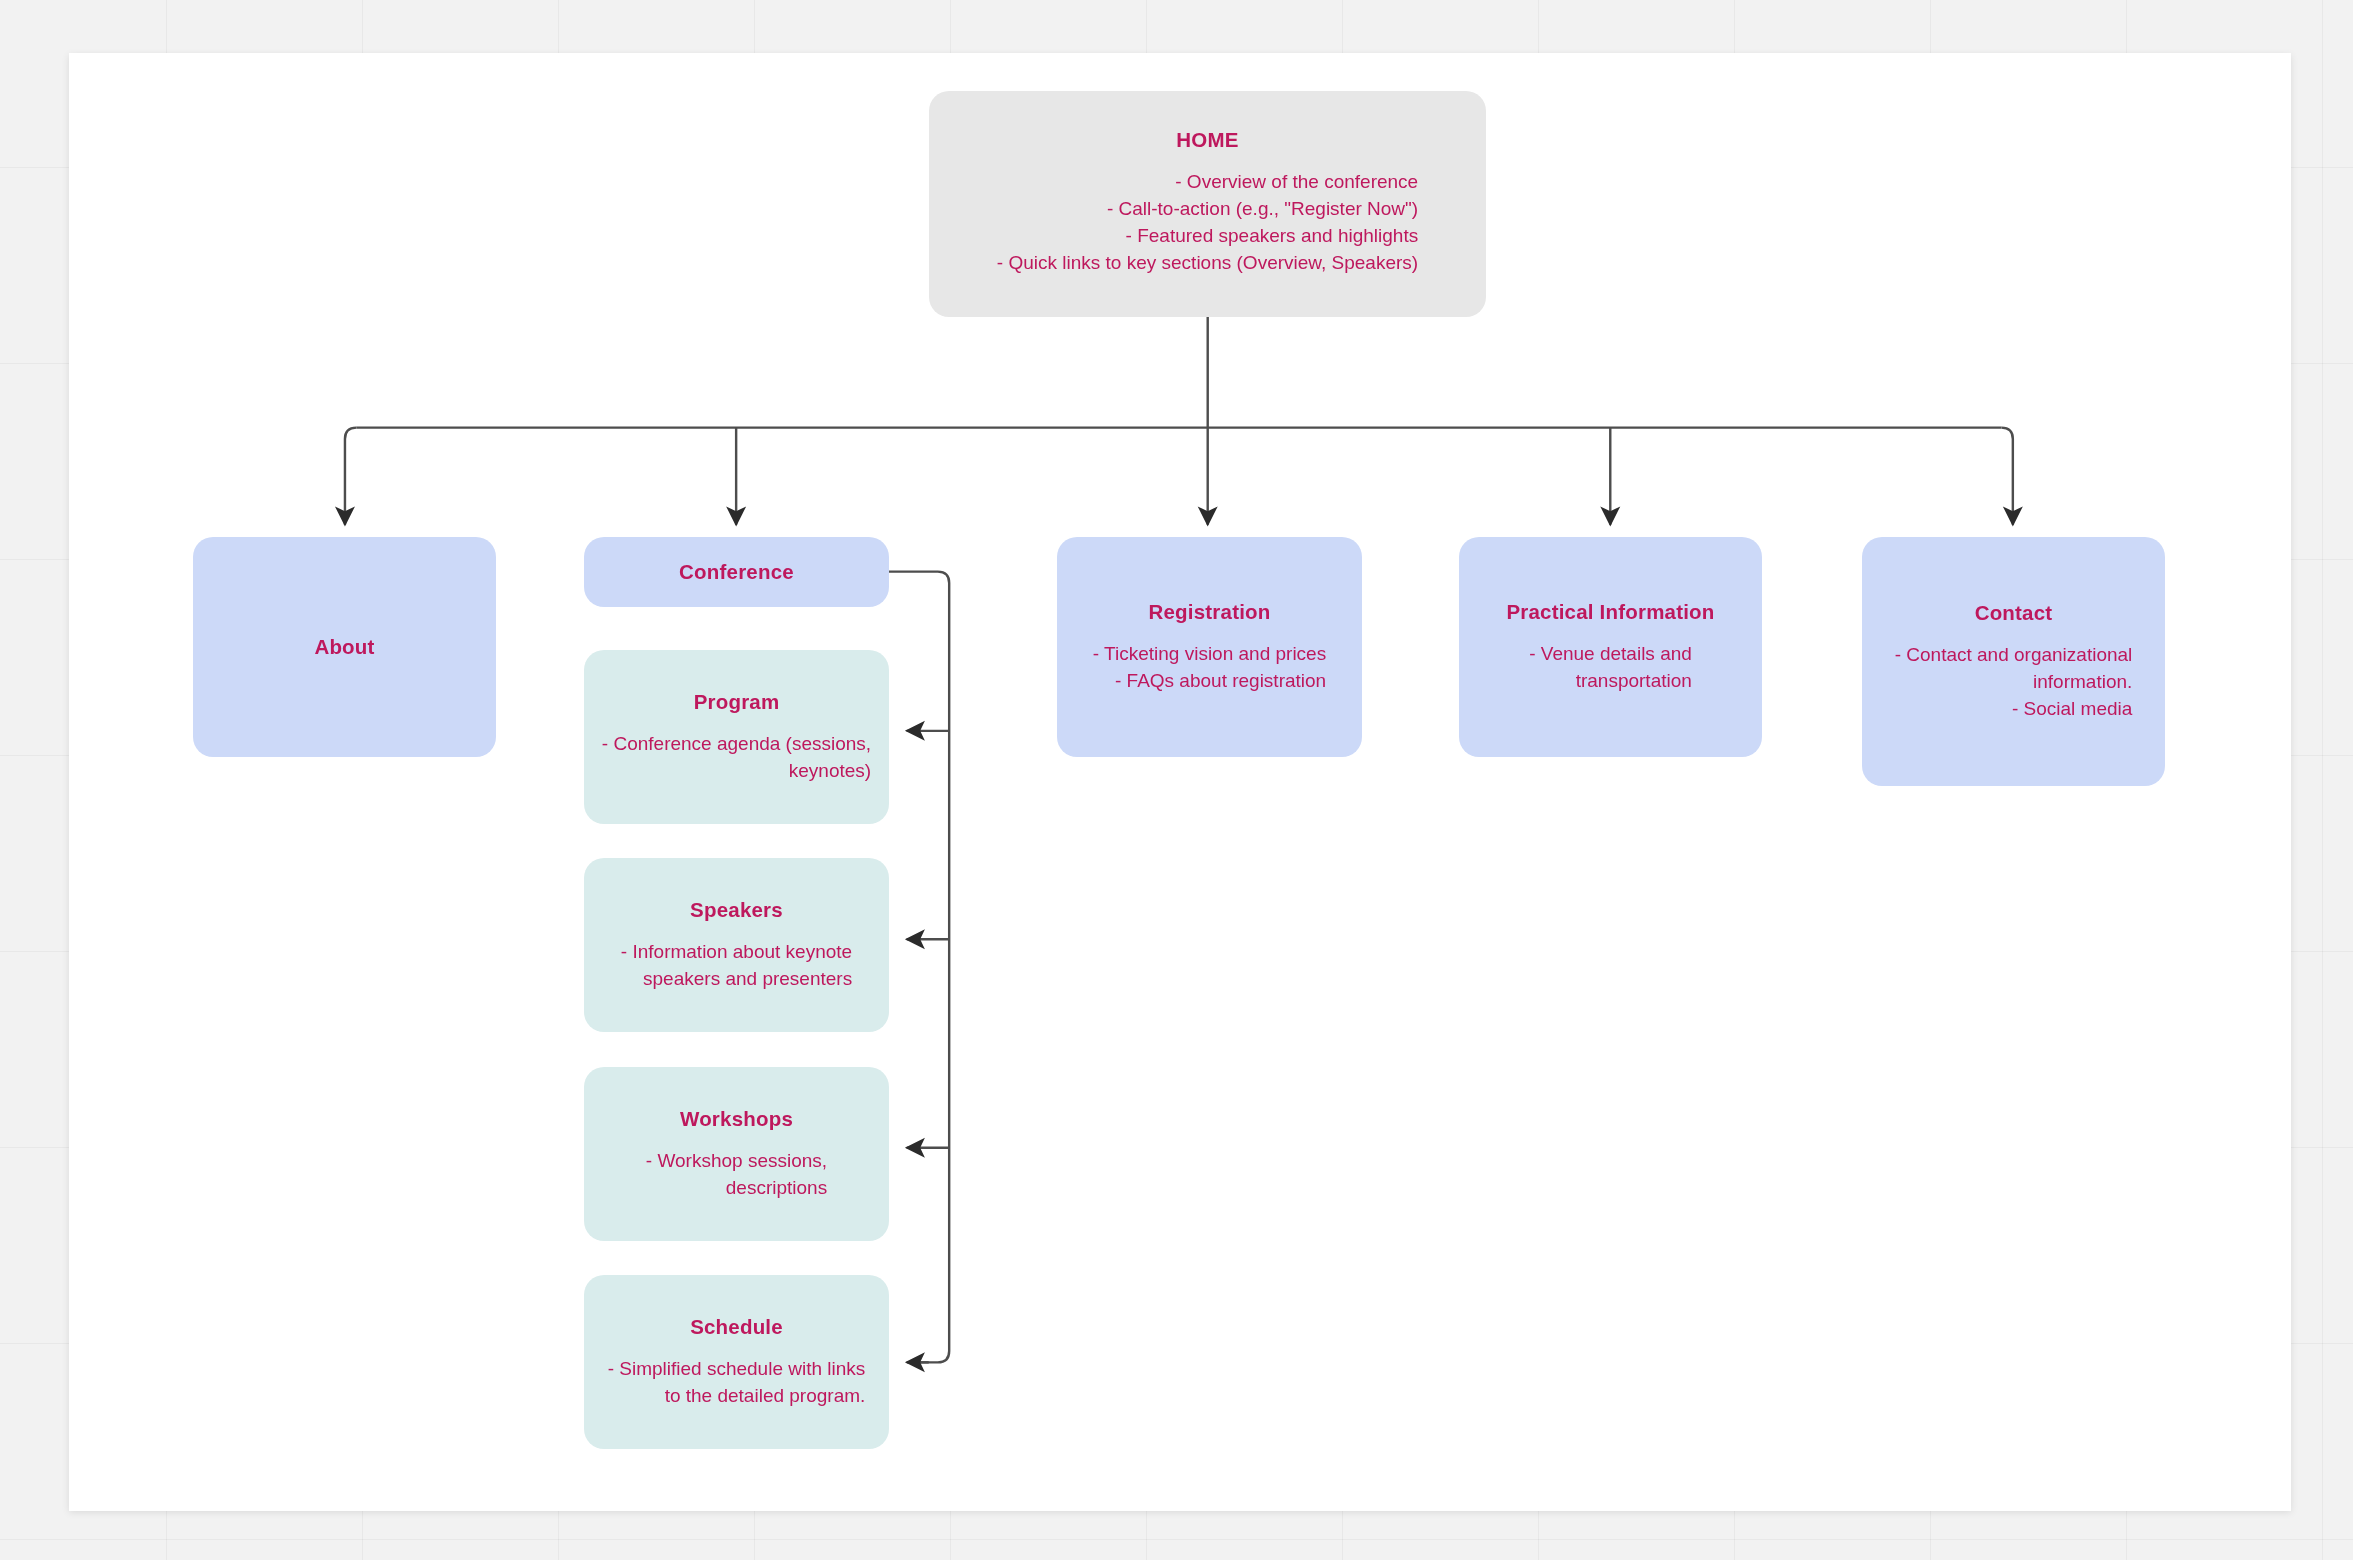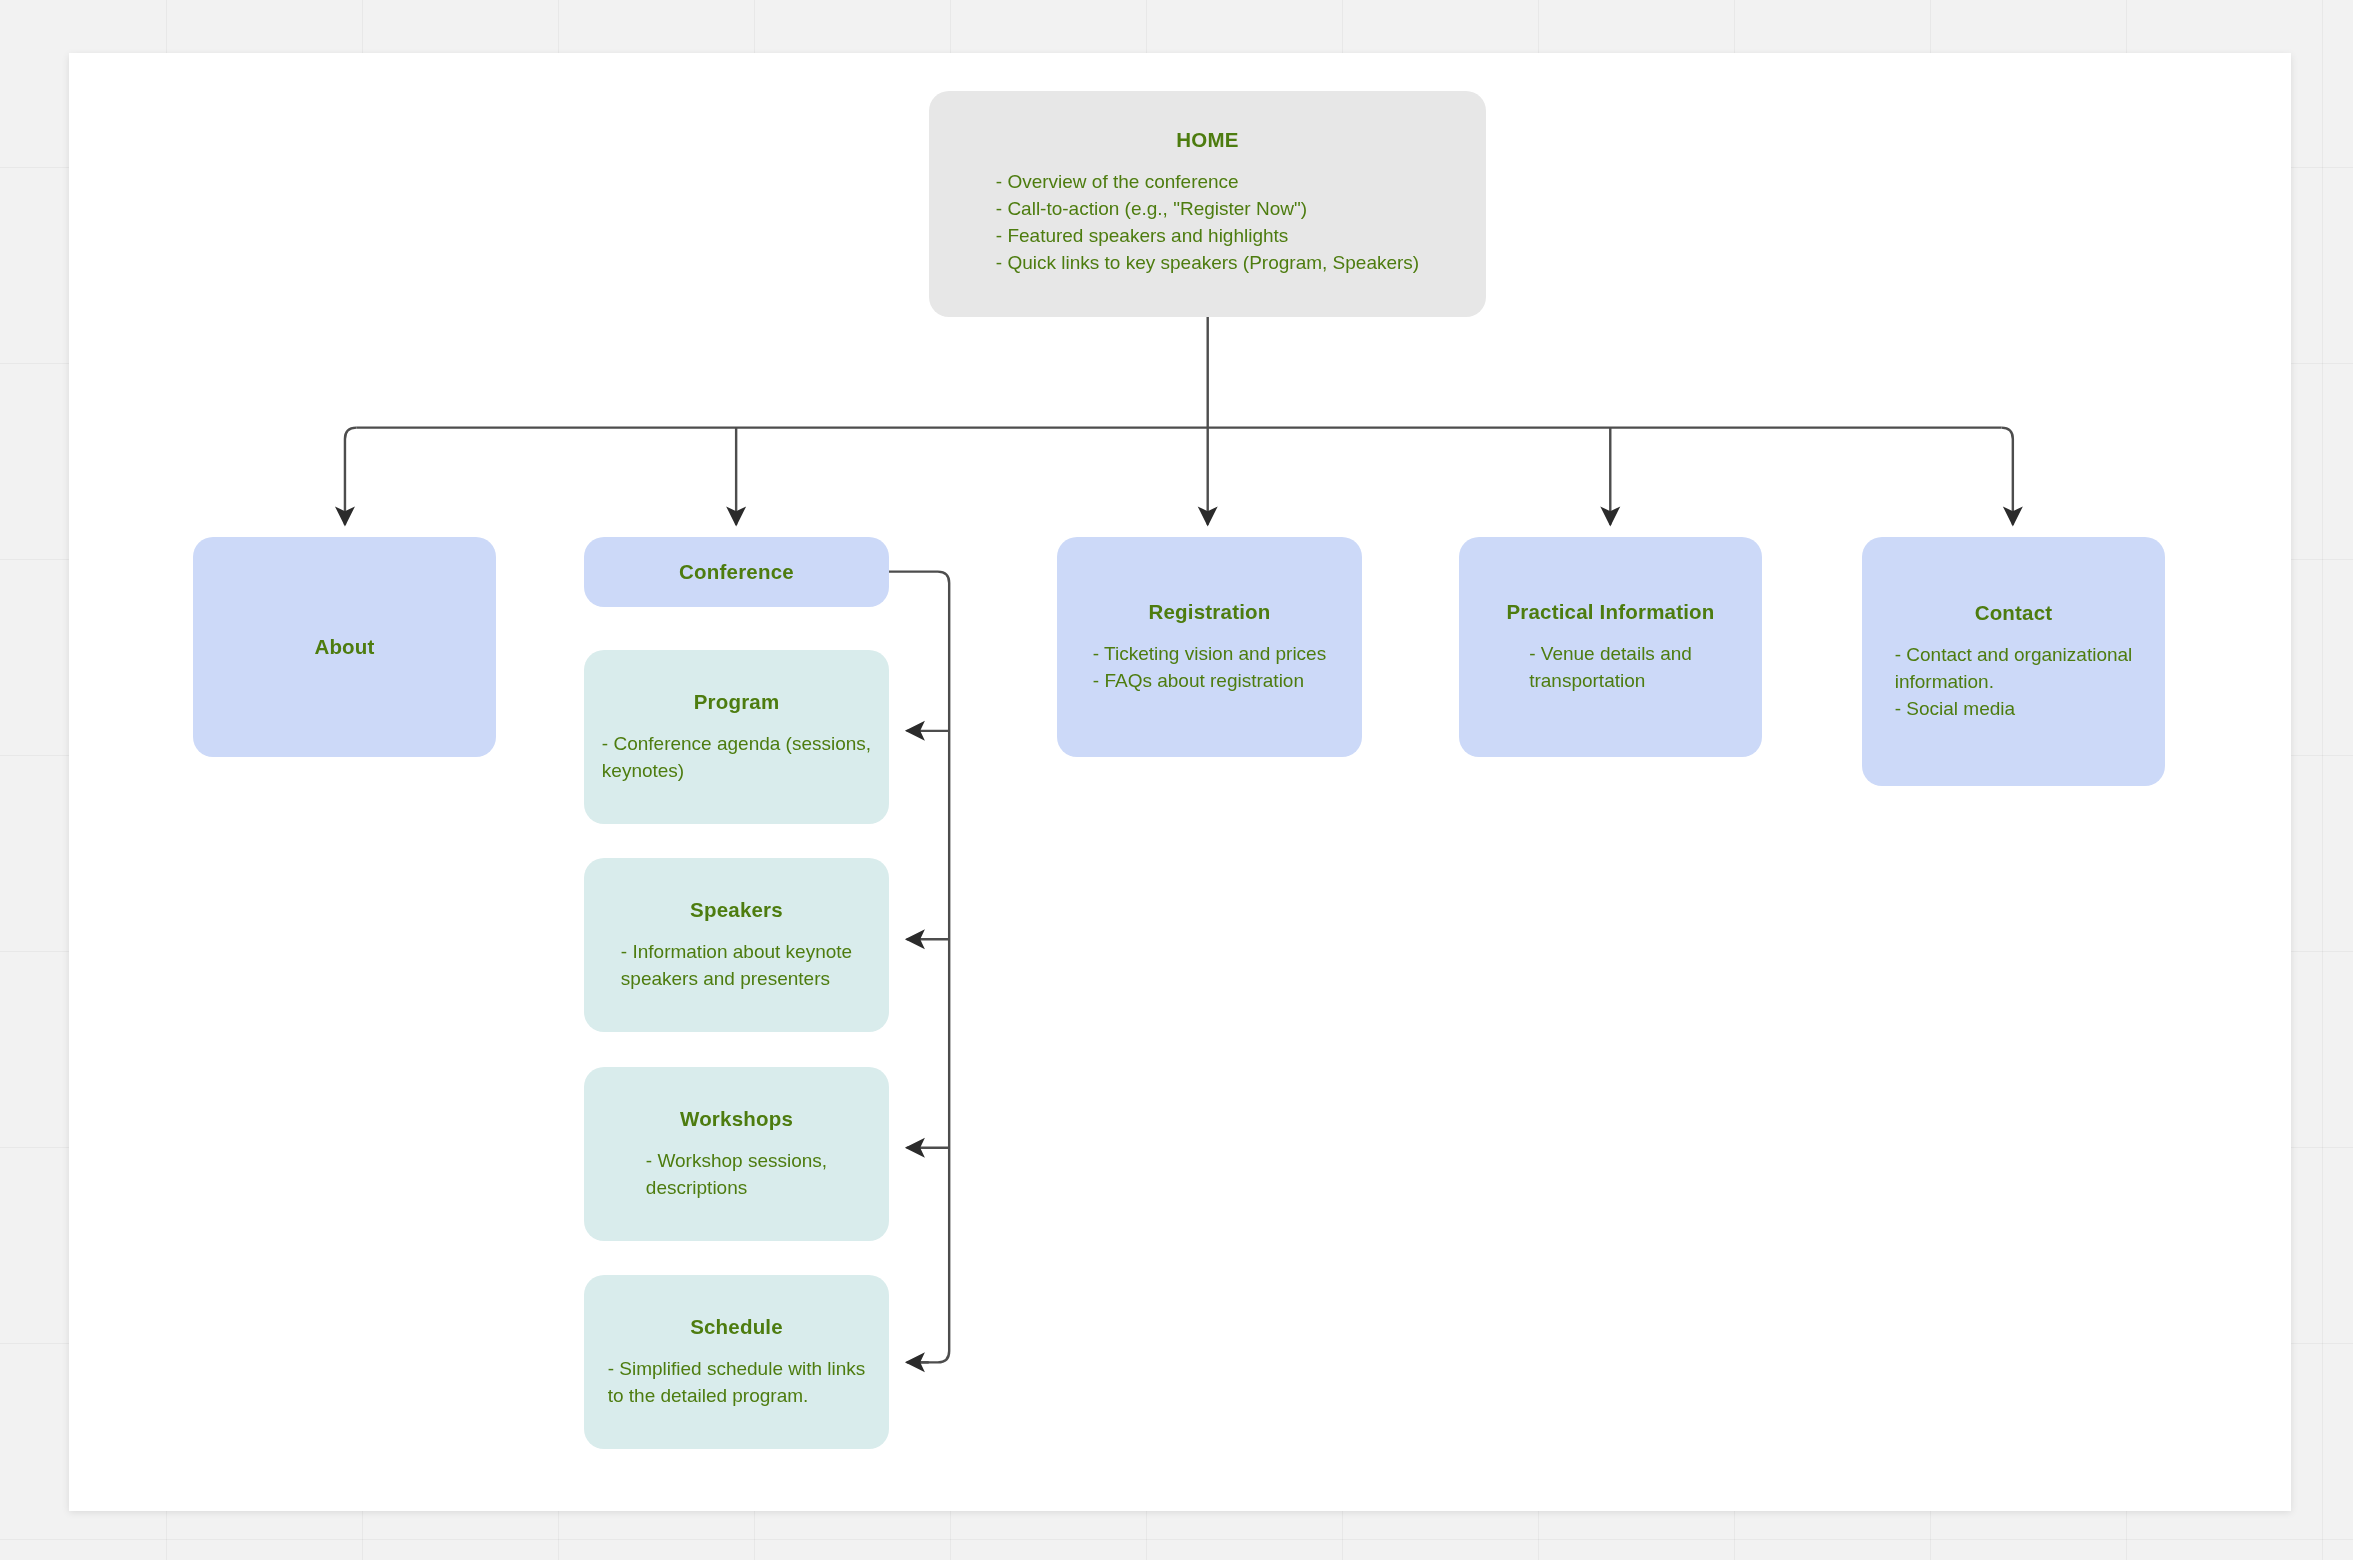--- a/index.html
+++ b/index.html
@@ -36,22 +36,22 @@
     pointer-events: none;
   }
 
   .node {
     position: absolute;
     border-radius: 20px;
     display: flex;
     flex-direction: column;
     align-items: center;
     justify-content: center;
-    text-align: left;
-    color: #4d7c0f;
+    text-align: right;
+    color: #be185d;
     padding: 10.6px 16.7px;
   }
   .node .title {
     font-weight: bold;
     font-size: 20.5px;
     letter-spacing: 0.2px;
     line-height: 1.25;
   }
   .node .body {
     margin-top: 16px;
@@ -118,21 +118,21 @@
     <path d="M 1225 1797 L 1196 1797" marker-end="url(#arrow)"></path>
   </g>
 </svg>
 
 <div class="node root" id="node-home">
   <span class="title">HOME</span>
   <span class="body">
     <span class="line">- Overview of the conference</span>
     <span class="line">- Call-to-action (e.g., "Register Now")</span>
     <span class="line">- Featured speakers and highlights</span>
-    <span class="line">- Quick links to key speakers (Program, Speakers)</span>
+    <span class="line">- Quick links to key sections (Overview, Speakers)</span>
   </span>
 </div>
 
 <div class="node blue" id="node-about">
   <span class="title">About</span>
 </div>
 
 <div class="node blue" id="node-conference">
   <span class="title">Conference</span>
 </div>

